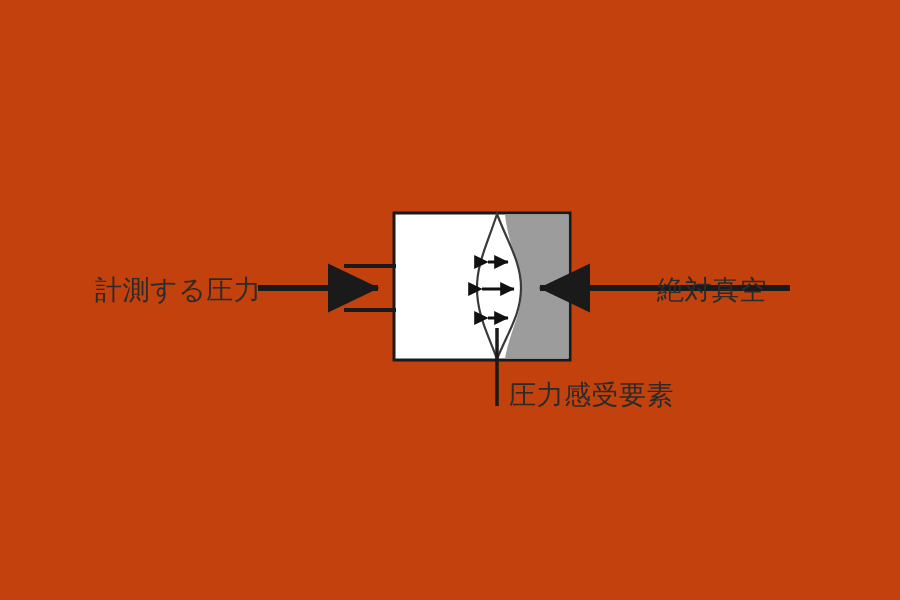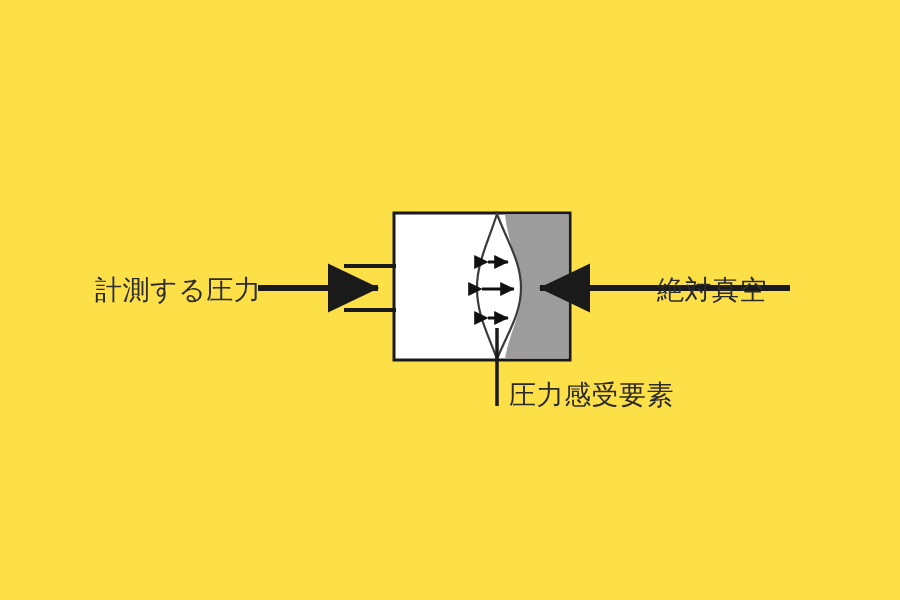--- a/index.html
+++ b/index.html
@@ -10,21 +10,21 @@
     width: 900px;
     height: 600px;
     background: #ffffff;
     font-family: "DejaVu Sans", "Liberation Sans", sans-serif;
     overflow: hidden;
   }
   #figure-root {
     position: relative;
     width: 900px;
     height: 600px;
-    background: #fde047;
+    background: #c2410c;
   }
   #diagram-svg {
     position: absolute;
     left: 0;
     top: 0;
     width: 900px;
     height: 600px;
     display: block;
   }
   .diagram-label {

